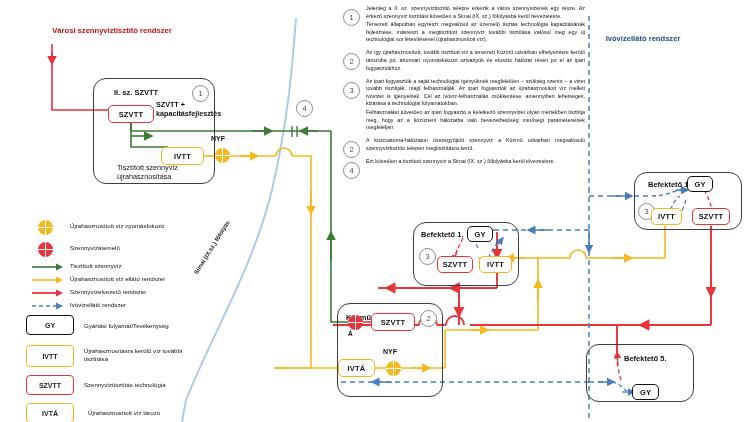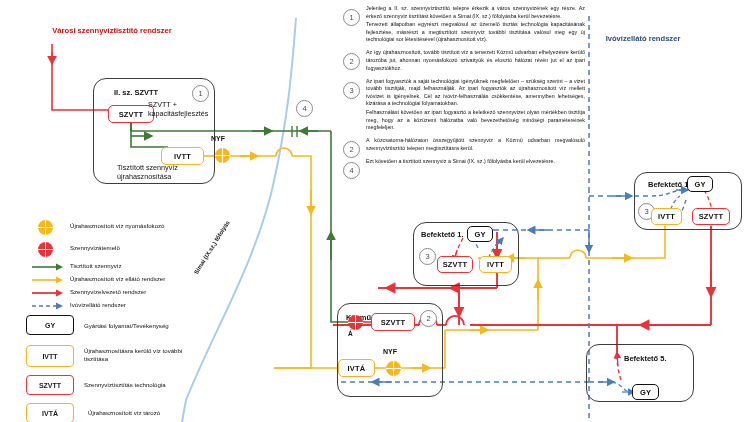--- a/index.html
+++ b/index.html
@@ -222,21 +222,21 @@
 
 <div class="title-blue" style="left:598px;top:34px;width:90px;">Ivóvízellátó rendszer</div>
 
 <div class="lbl" style="left:193px;top:272px;font-size:6px;font-weight:bold;color:#111;
      transform:rotate(-58deg);transform-origin:left top;">Simai (IX.sz.) főfolyás</div>
 
 <div class="group" style="left:93px;top:78px;width:122px;height:106px;"></div>
 <div class="grp-title" style="left:114px;top:88px;">II. sz. SZVTT</div>
 <div class="circ" style="left:192px;top:85px;">1</div>
 <div class="node szvtt" style="left:108px;top:105px;width:46px;height:18px;">SZVTT</div>
-<div class="lbl" style="left:148px;top:100px;width:70px;white-space:normal;text-align:left;">SZVTT + kapacitásfejlesztés</div>
+<div class="lbl" style="left:156px;top:100px;width:70px;white-space:normal;text-align:left;font-weight:bold;">SZVTT + kapacitásfejlesztés</div>
 <div class="node ivtt" style="left:161px;top:147px;width:43px;height:18px;">IVTT</div>
 <div class="pump yellow" style="left:215px;top:148px;">
   <div class="q h"></div>
     <div class="q v"></div>
   </div>
 <div class="lbl b" style="left:211px;top:135px;font-size:7px;">NYF</div>
 <div class="lbl" style="left:117px;top:163px;width:96px;white-space:normal;">Tisztított szennyvíz újrahasznosítása</div>
 
 <div class="circ" style="left:296px;top:100px;">4</div>
 

